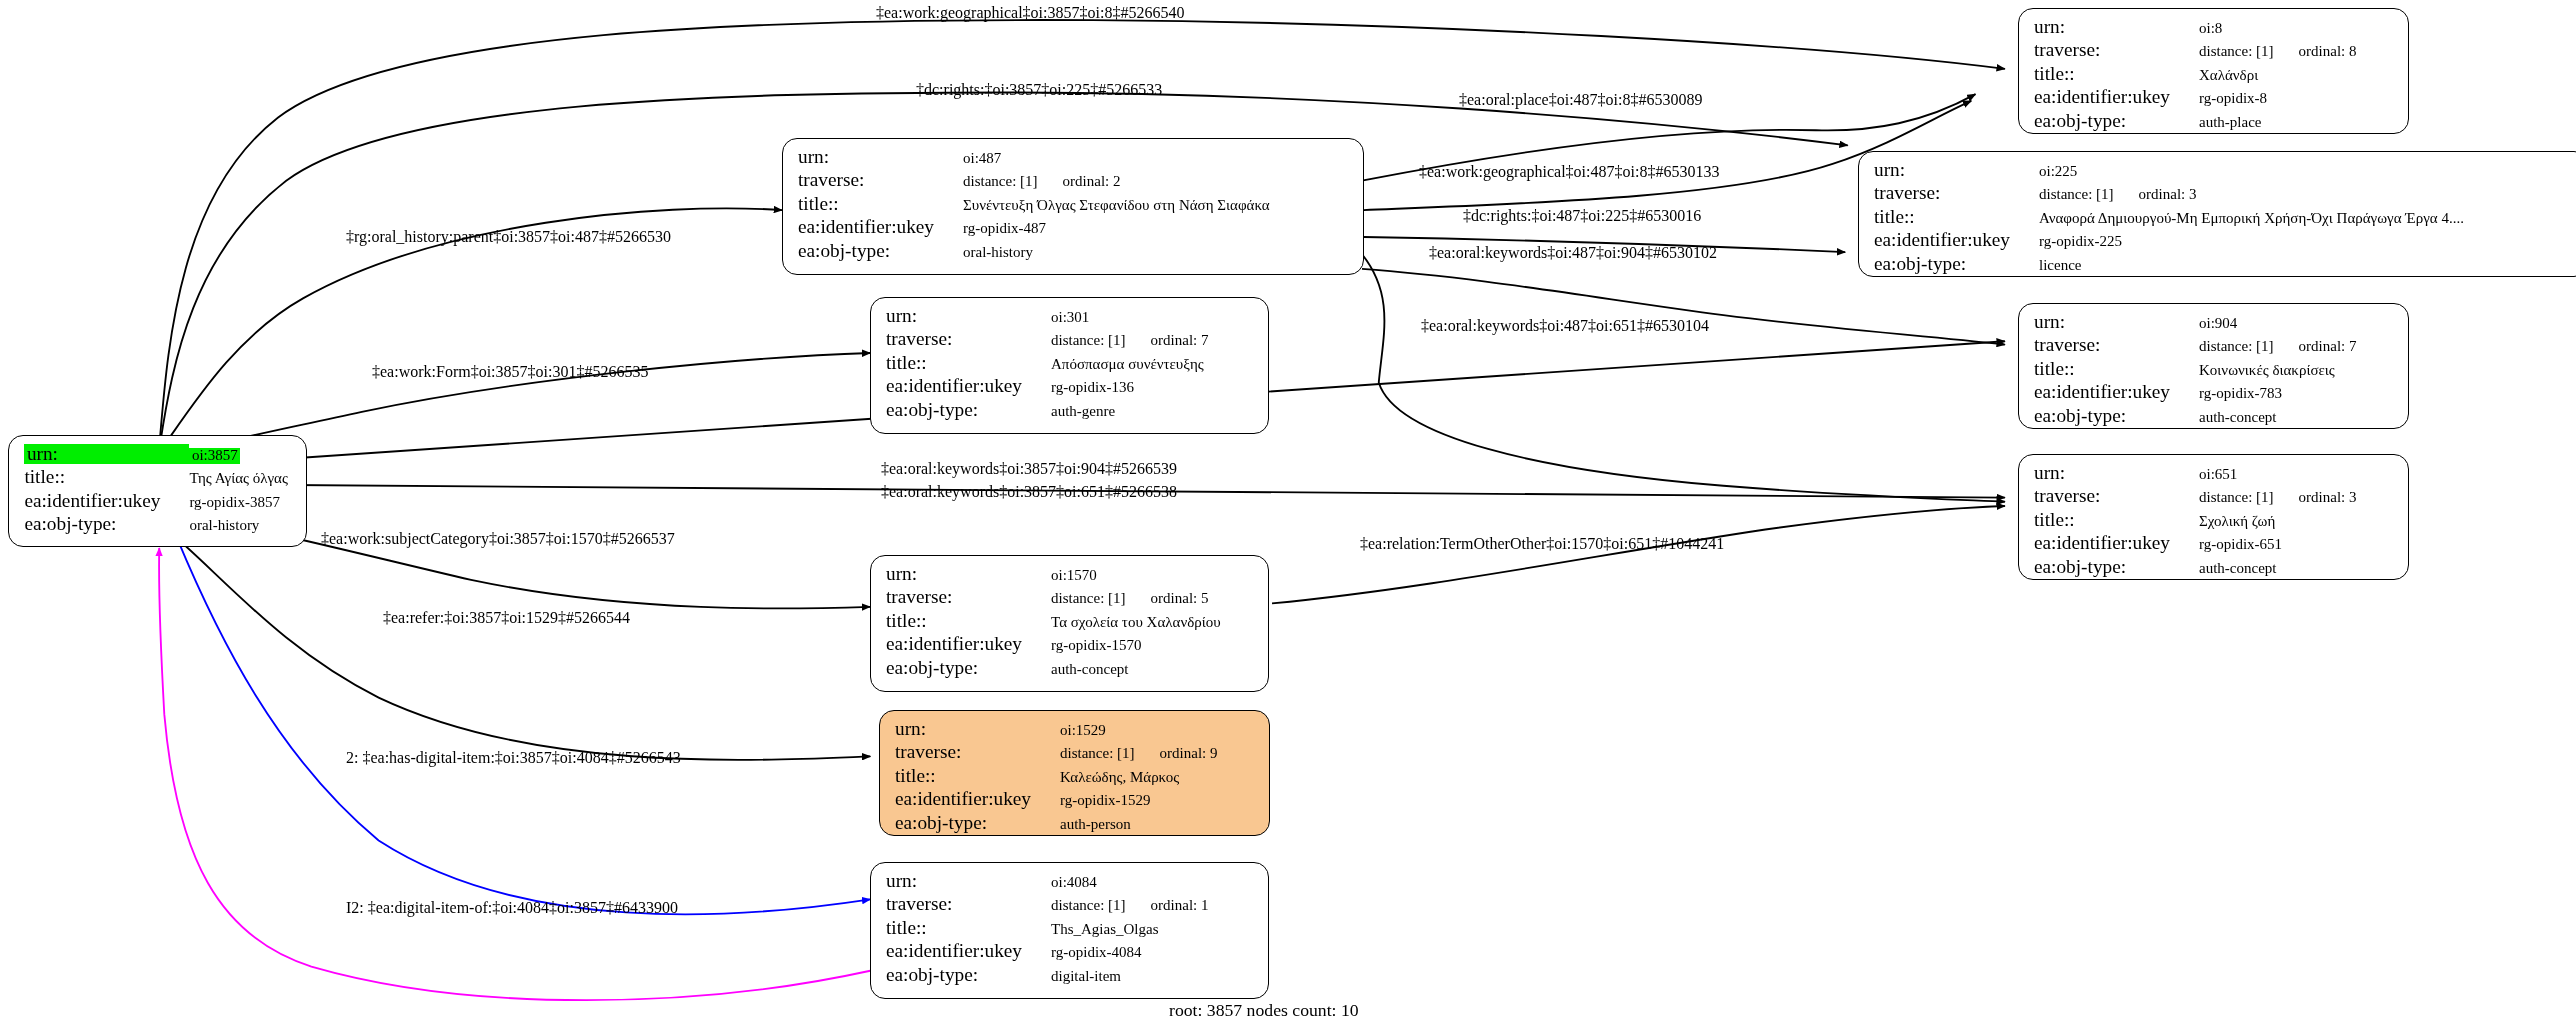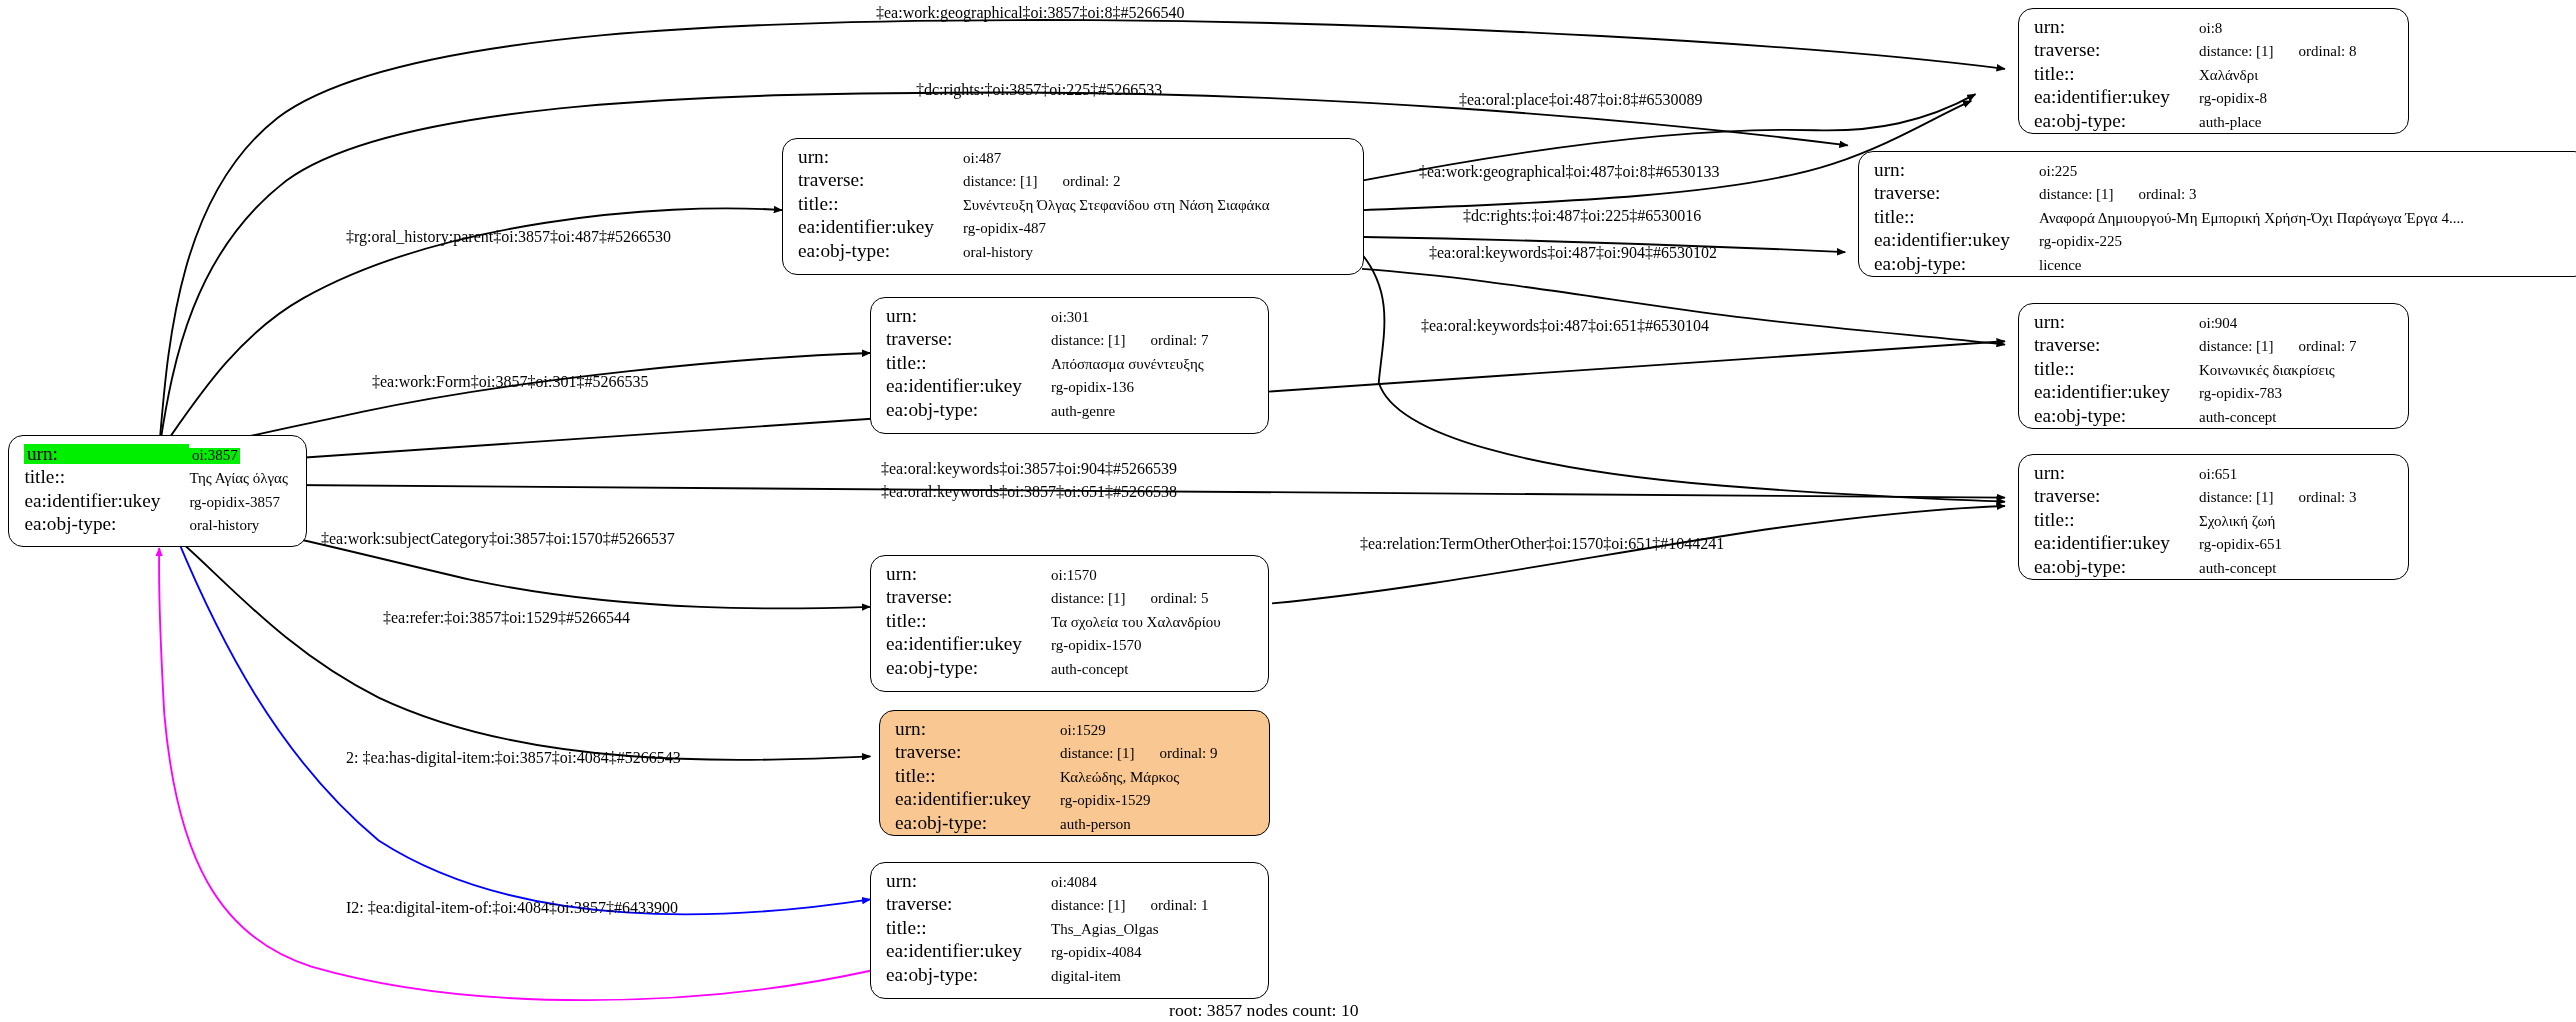--- a/index.html
+++ b/index.html
@@ -359,21 +359,21 @@
   </div>
 
   <div class="edge-label" style="left:876px; top:5px;">‡ea:work:geographical‡oi:3857‡oi:8‡#5266540</div>
   <div class="edge-label" style="left:916px; top:82px;">‡dc:rights:‡oi:3857‡oi:225‡#5266533</div>
   <div class="edge-label" style="left:1459px; top:92px;">‡ea:oral:place‡oi:487‡oi:8‡#6530089</div>
   <div class="edge-label" style="left:1419px; top:164px;">‡ea:work:geographical‡oi:487‡oi:8‡#6530133</div>
   <div class="edge-label" style="left:1463px; top:208px;">‡dc:rights:‡oi:487‡oi:225‡#6530016</div>
   <div class="edge-label" style="left:1429px; top:245px;">‡ea:oral:keywords‡oi:487‡oi:904‡#6530102</div>
   <div class="edge-label" style="left:1421px; top:318px;">‡ea:oral:keywords‡oi:487‡oi:651‡#6530104</div>
   <div class="edge-label" style="left:346px; top:229px;">‡rg:oral_history:parent‡oi:3857‡oi:487‡#5266530</div>
-  <div class="edge-label" style="left:372px; top:374px;text-align:center;">‡ea:work:Form‡oi:3857‡oi:301‡#5266535</div>
+  <div class="edge-label" style="left:372px; top:364px;text-align:center;">‡ea:work:Form‡oi:3857‡oi:301‡#5266535</div>
   <div class="edge-label" style="left:881px; top:461px;">‡ea:oral:keywords‡oi:3857‡oi:904‡#5266539</div>
   <div class="edge-label" style="left:881px; top:484px;">‡ea:oral:keywords‡oi:3857‡oi:651‡#5266538</div>
   <div class="edge-label" style="left:321px; top:531px;">‡ea:work:subjectCategory‡oi:3857‡oi:1570‡#5266537</div>
   <div class="edge-label" style="left:1360px; top:536px;">‡ea:relation:TermOtherOther‡oi:1570‡oi:651‡#1044241</div>
   <div class="edge-label" style="left:383px; top:610px;">‡ea:refer:‡oi:3857‡oi:1529‡#5266544</div>
   <div class="edge-label" style="left:346px; top:750px;">2: ‡ea:has-digital-item:‡oi:3857‡oi:4084‡#5266543</div>
   <div class="edge-label" style="left:346px; top:900px;">I2: ‡ea:digital-item-of:‡oi:4084‡oi:3857‡#6433900</div>
 
   <div class="footer" style="left:1169px; top:1000px;">root: 3857 nodes count: 10</div>
 

